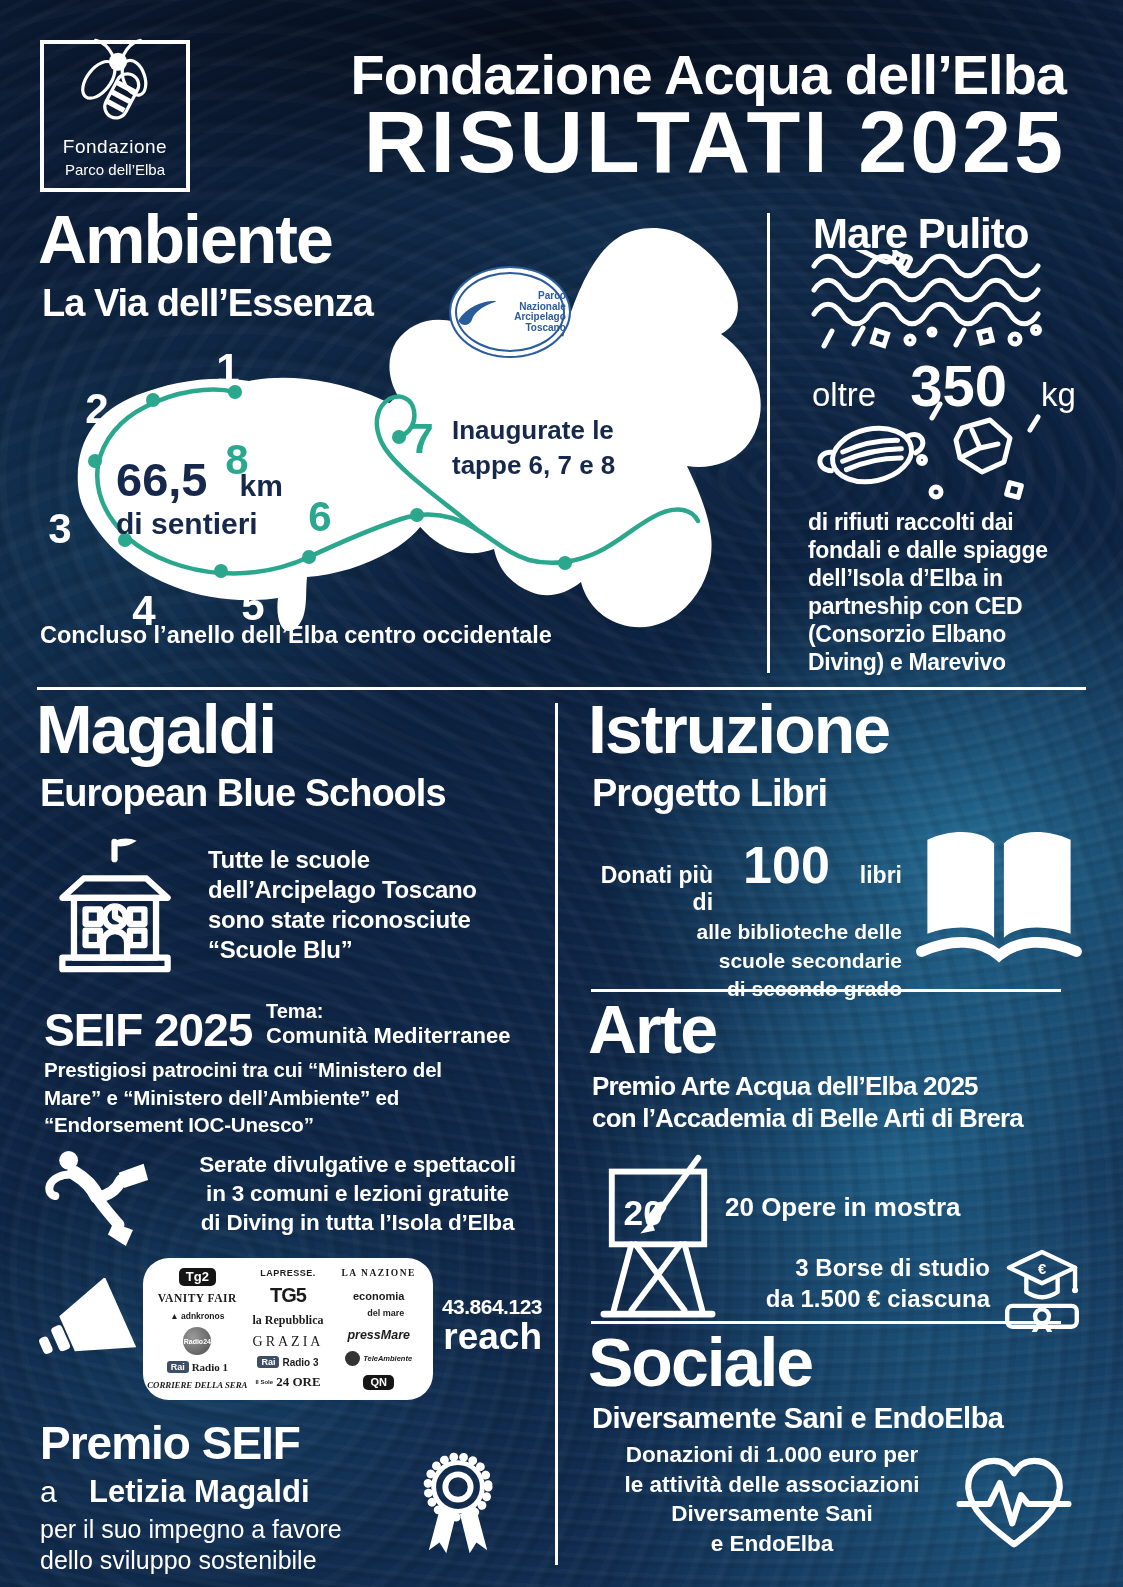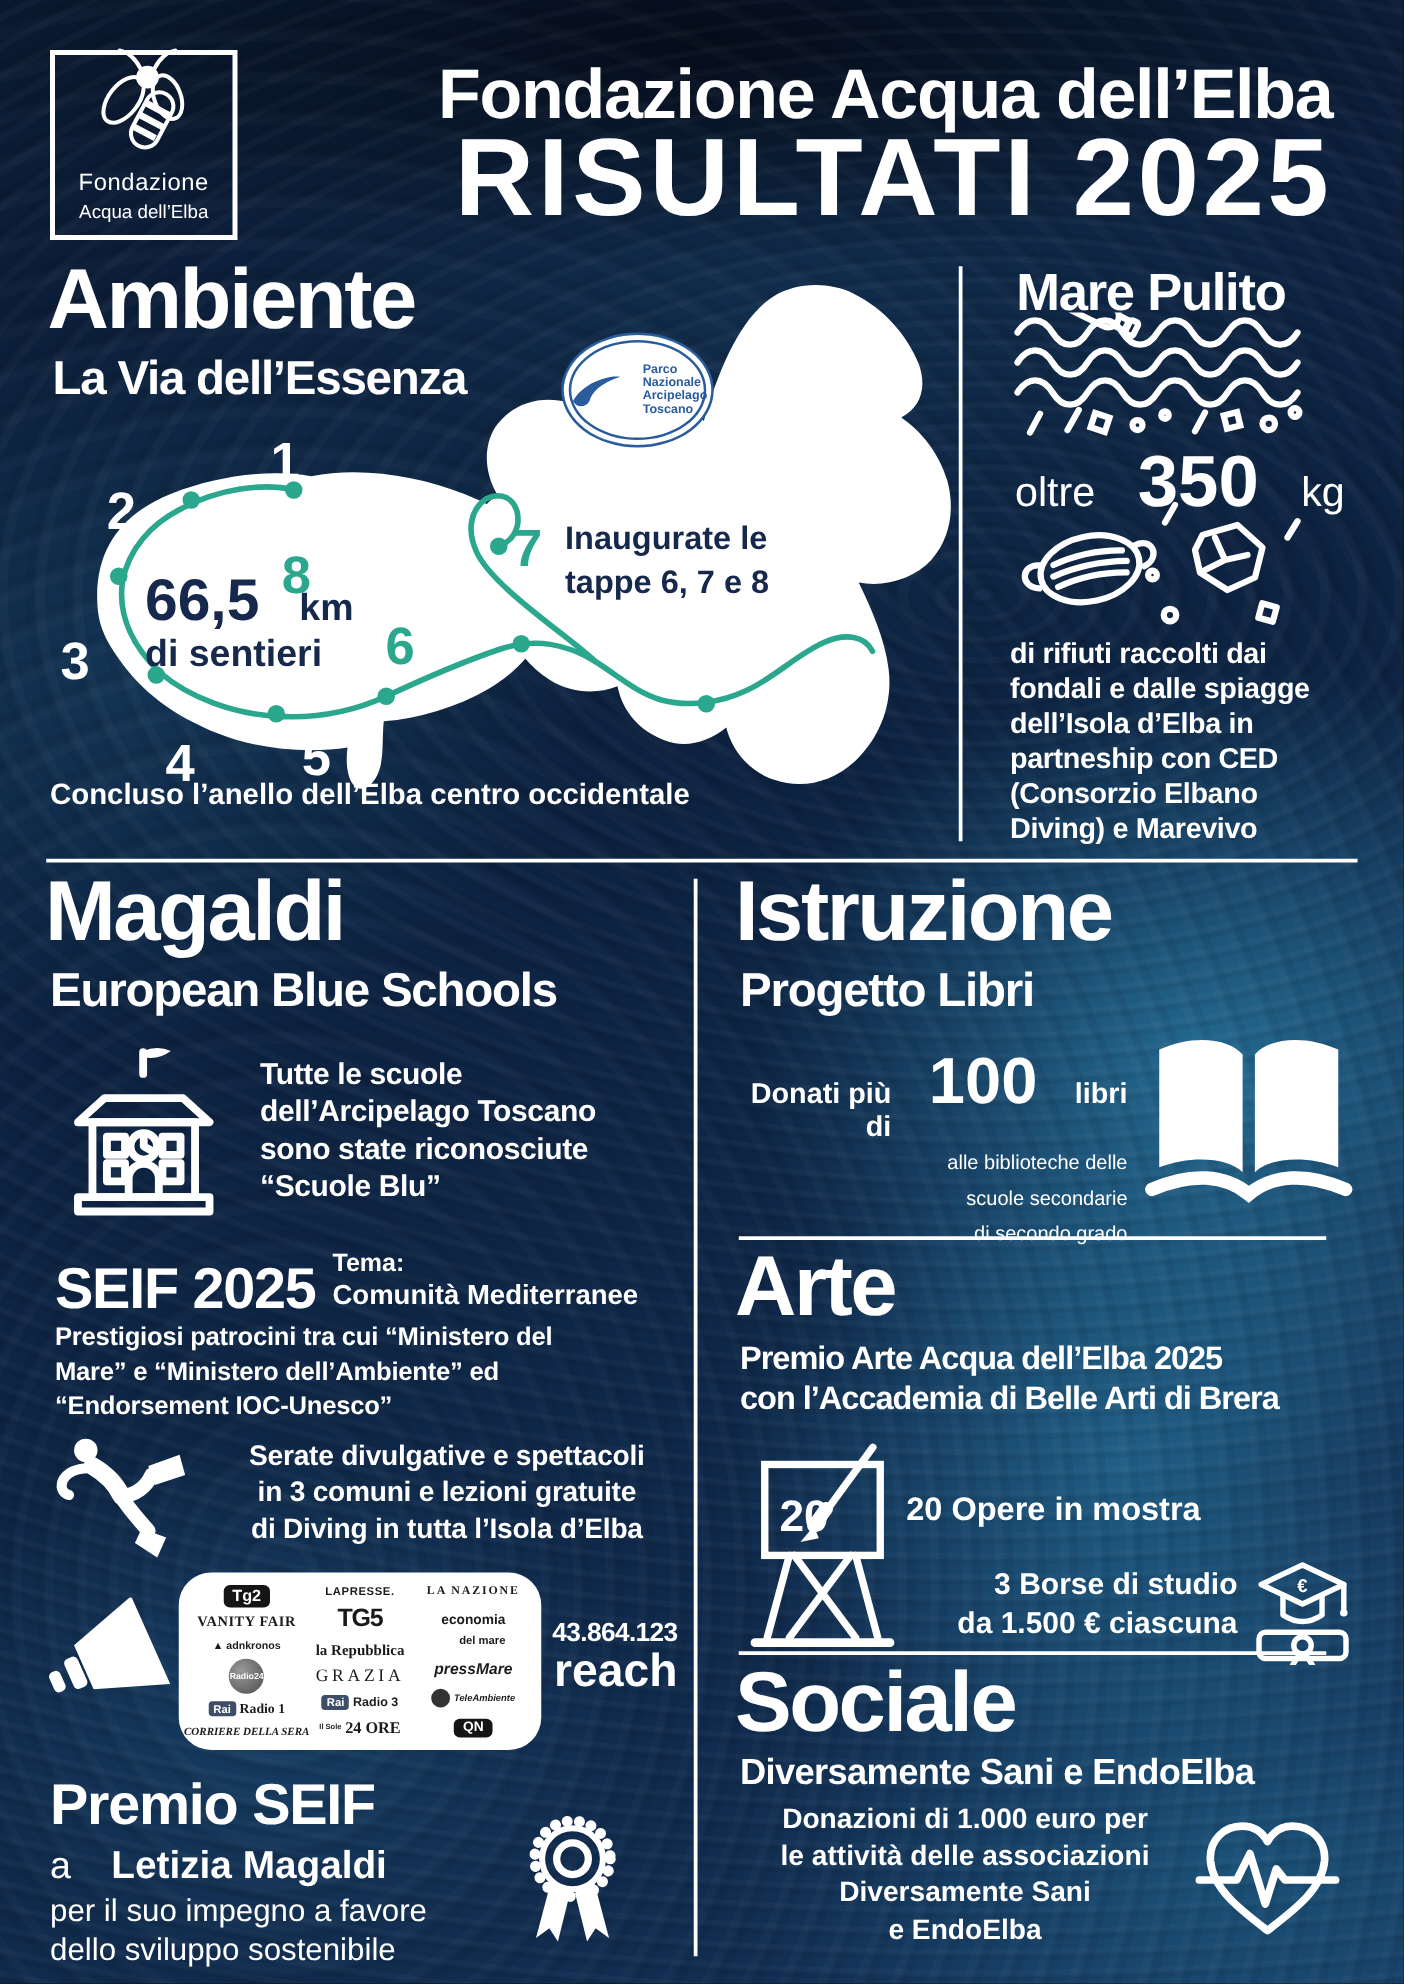--- a/index.html
+++ b/index.html
@@ -39,21 +39,21 @@
   .mcol{flex:1;display:flex;flex-direction:column;align-items:center;justify-content:space-between;min-width:0;}
   .chip{background:#151515;color:#fff;font-weight:900;border-radius:5px;padding:1px 7px;font-size:13px;line-height:1.2;}
   .serif{font-family:"Liberation Serif",serif;}
   .raichip{background:#3e4e66;color:#fff;font-weight:900;font-size:9px;padding:1px 4px;border-radius:3px;}
   .mrow{display:flex;align-items:center;gap:3px;white-space:nowrap;}
   .r24{width:28px;height:28px;border-radius:50%;background:radial-gradient(circle at 35% 35%,#9a9a9a,#4c4c4c);
        color:#fff;font-size:7px;font-weight:800;display:flex;align-items:center;justify-content:center;}
   .tele-dot{width:15px;height:15px;border-radius:50%;background:#333;display:inline-block;}
   .park{position:absolute;left:449px;top:266px;width:122px;height:92px;background:#fff;border-radius:50%;
         border:2px solid #2a5c9c;box-shadow:inset 0 0 0 4px #fff, inset 0 0 0 6px #2a5c9c;
-        display:flex;align-items:center;justify-content:center;gap:16px;box-sizing:border-box;}
+        display:flex;align-items:center;justify-content:center;gap:16px;box-sizing:border-box;text-align:right;}
   .park-name{font-size:10px;font-weight:700;color:#2a5c9c;line-height:1.05;}
 </style>
 </head>
 <body>
 
 <div id="page">
 
   <div class="logo-box">
     <svg viewBox="0 0 90 90" style="position:absolute;left:26px;top:-12px;width:96px;height:100px">
       <g fill="none" stroke="#fff" stroke-width="3" stroke-linecap="round">
@@ -62,21 +62,21 @@
         <ellipse cx="27" cy="43" rx="11" ry="20" transform="rotate(38 27 43)"></ellipse>
         <ellipse cx="60" cy="41" rx="10" ry="17" transform="rotate(-20 60 41)"></ellipse>
       </g>
       <circle cx="45" cy="26" r="8.5" fill="#fff"></circle>
       <g transform="rotate(28 48 60)">
         <rect x="37" y="36" width="21" height="44" rx="10.5" fill="none" stroke="#fff" stroke-width="3"></rect>
         <path d="M38 49 h19 M37 59 h21 M38 69 h18" stroke="#fff" stroke-width="5"></path>
       </g>
     </svg>
     <div class="logo-txt1">Fondazione</div>
-    <div class="logo-txt2">Acqua dell’Elba</div>
+    <div class="logo-txt2">Parco dell’Elba</div>
   </div>
 
   <div class="abs" style="right:57px;top:42px;font-size:56px;font-weight:800;letter-spacing:-1px;">Fondazione Acqua dell’Elba</div>
   <div class="abs" style="right:57px;top:98px;font-size:88px;font-weight:900;letter-spacing:3px;line-height:1;">RISULTATI 2025</div>
 
   <div class="abs sec-title" style="left:38px;top:205px;">Ambiente</div>
   <div class="abs sub-head" style="left:42px;top:284px;">La Via dell’Essenza</div>
 
   <svg viewBox="0 0 750 450" style="position:absolute;left:35px;top:225px;width:750px;height:450px;">
     <path fill="#fff" d="M43 260 C40 215,62 186,102 170 C138 156,178 150,214 156 C254 148,300 156,336 170 C372 184,402 206,406 240 C410 274,390 306,356 326 C330 341,300 350,272 352 C270 372,274 392,260 404 C248 412,240 396,243 373 C210 378,170 374,140 362 C104 348,78 328,60 302 C48 285,44 274,43 260 Z"></path>
@@ -317,21 +317,21 @@
 
   <div class="abs sub-head" style="left:592px;top:774px;">Progetto Libri</div>
   <div class="abs sec-title" style="left:588px;top:695px;">Istruzione</div>
 
   <div class="abs" style="left:580px;top:835px;width:322px;text-align:right;">
     <div class="baseline-row" style="justify-content:flex-end;">
       <span style="font-size:23px;font-weight:700;">Donati più di</span>
       <span style="font-size:52px;font-weight:900;margin:0 6px;">100</span>
       <span style="font-size:23px;font-weight:700;">libri</span>
     </div>
-    <div class="pre" style="font-size:16px;font-weight:400;line-height:28.5px;margin-top:2px;">alle biblioteche delle
+    <div class="pre" style="font-size:21px;font-weight:700;line-height:28.5px;margin-top:2px;">alle biblioteche delle
 scuole secondarie
 di secondo grado</div>
   </div>
 
   <svg viewBox="0 0 170 158" style="position:absolute;left:915px;top:822px;width:168px;height:155px;">
     <path fill="#fff" d="M12 18 C38 6,68 8,80 22 V118 C68 106,38 104,12 114 Z"></path>
     <path fill="#fff" d="M158 18 C132 6,102 8,90 22 V118 C102 106,132 104,158 114 Z"></path>
     <path d="M6 132 C38 118,66 120,85 136 C104 120,132 118,164 132" fill="none" stroke="#fff" stroke-width="11" stroke-linecap="round"></path>
   </svg>
 

